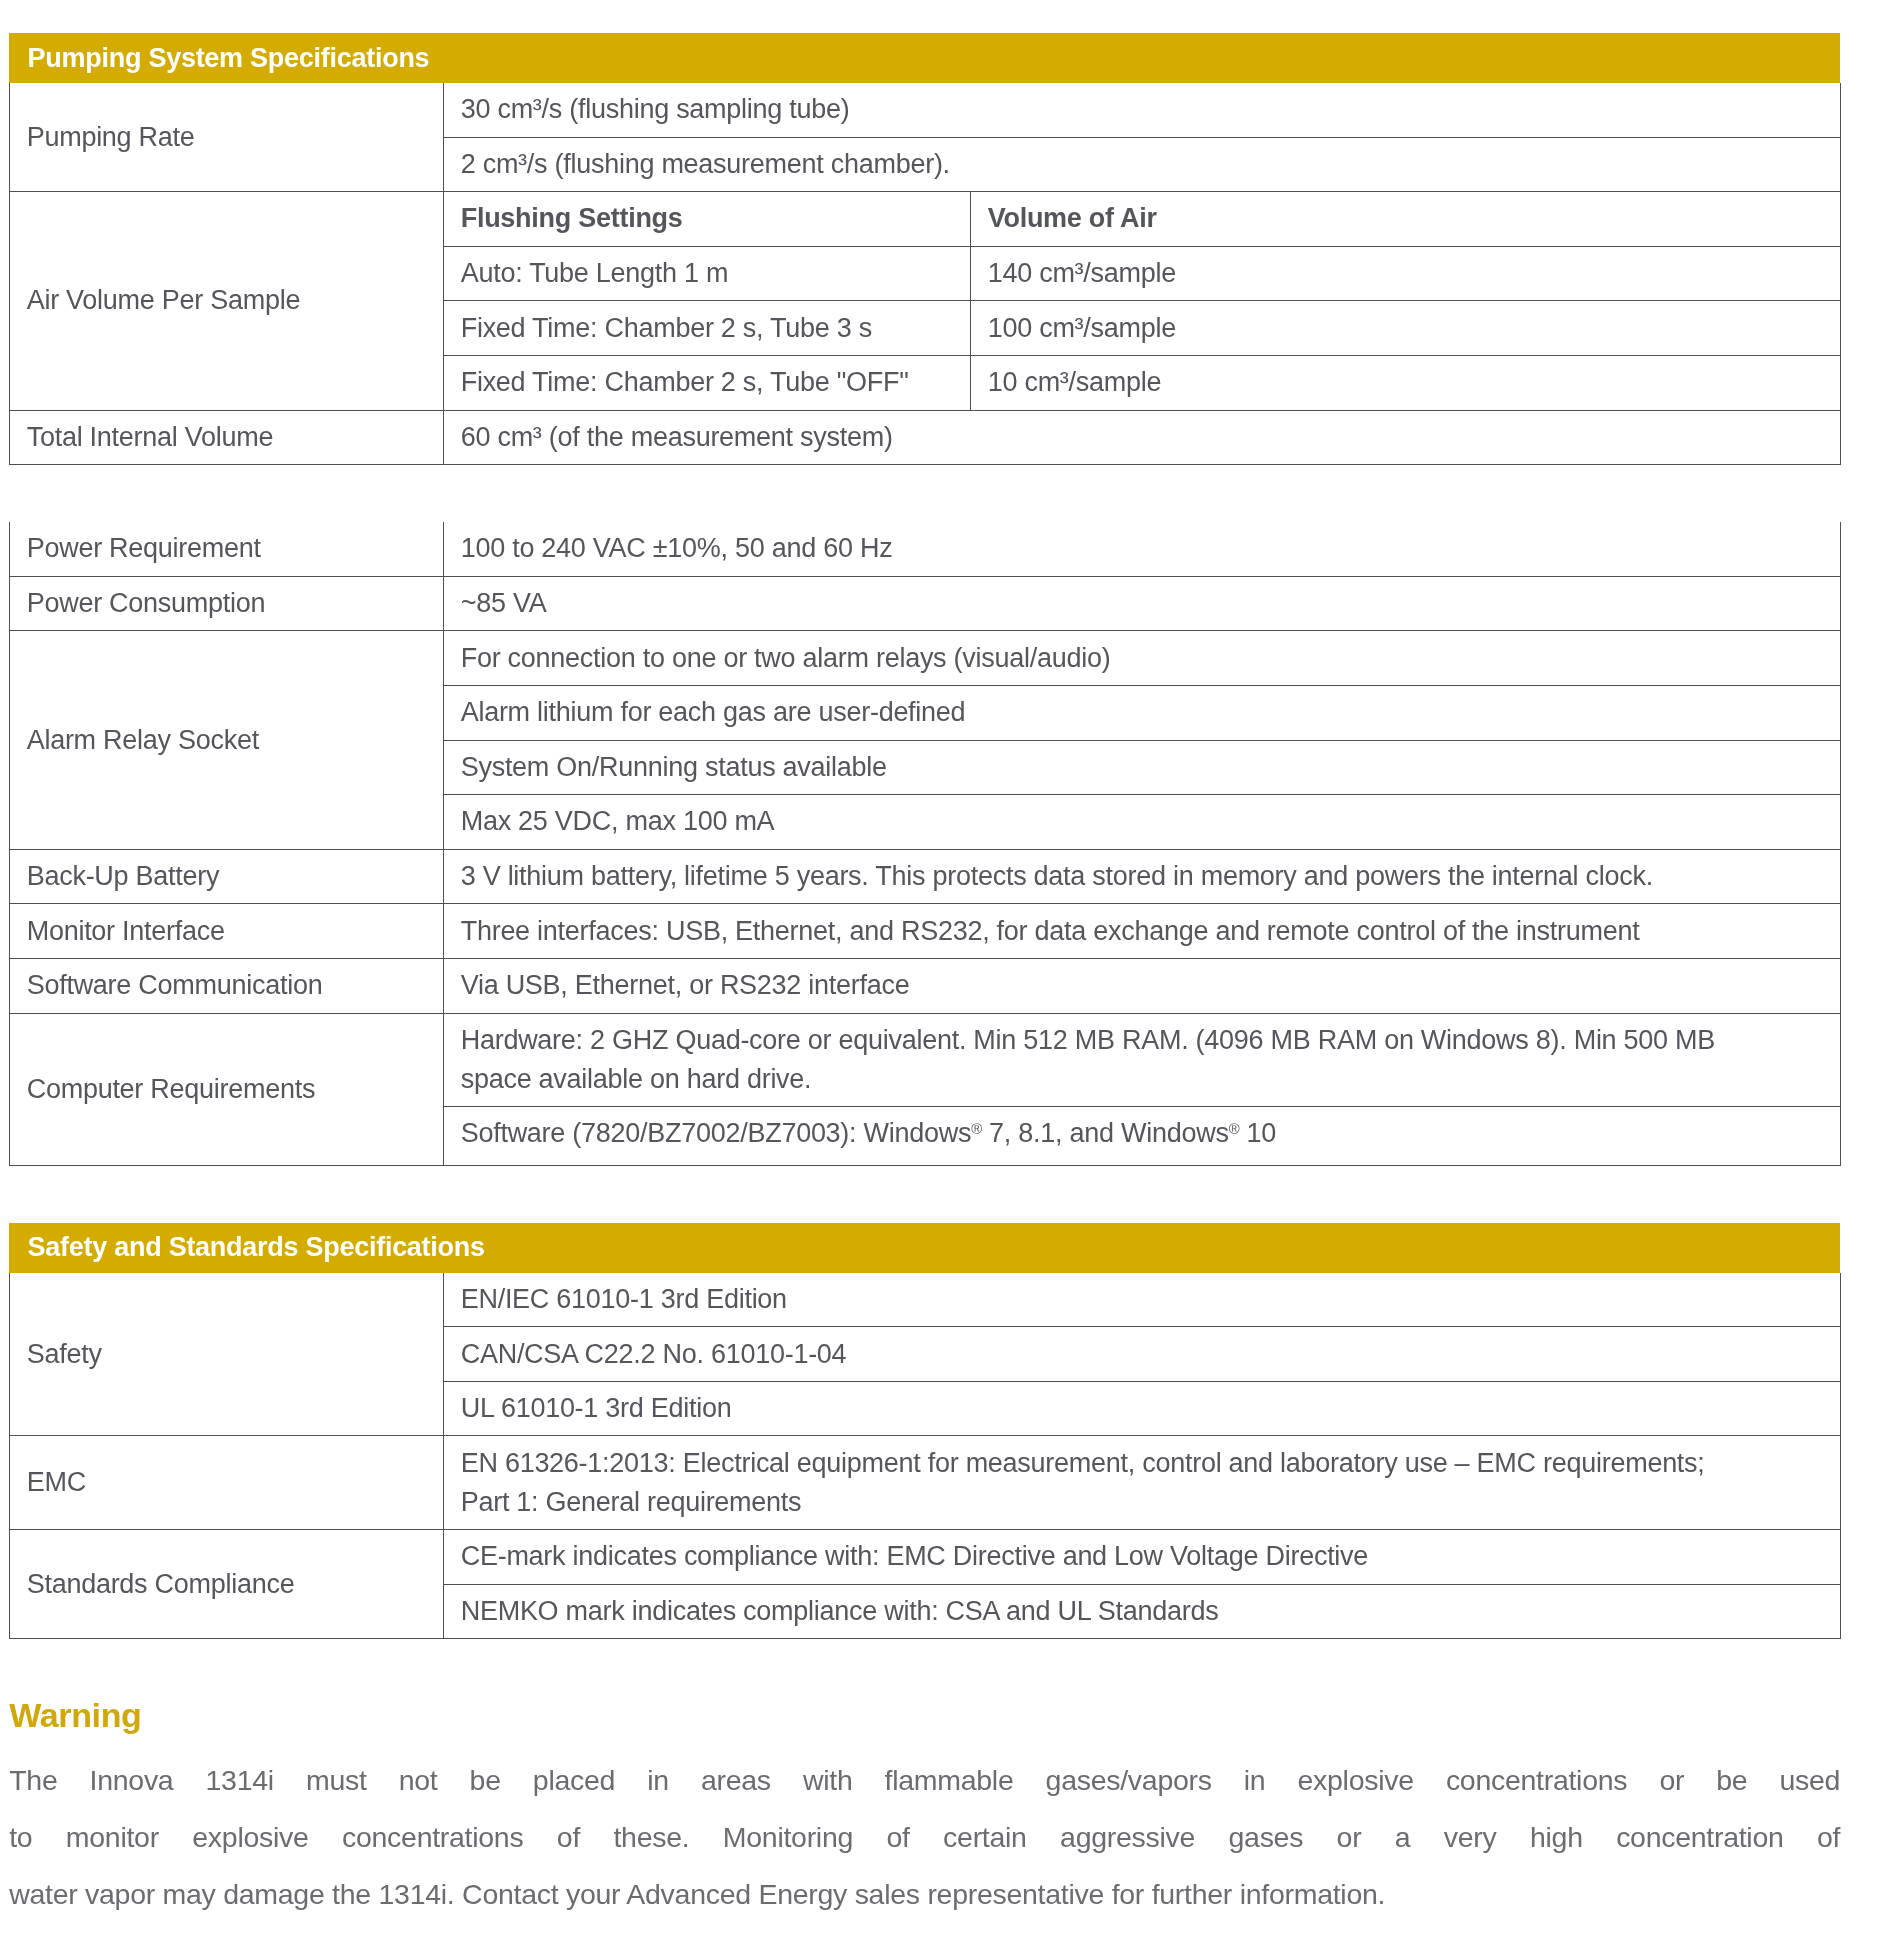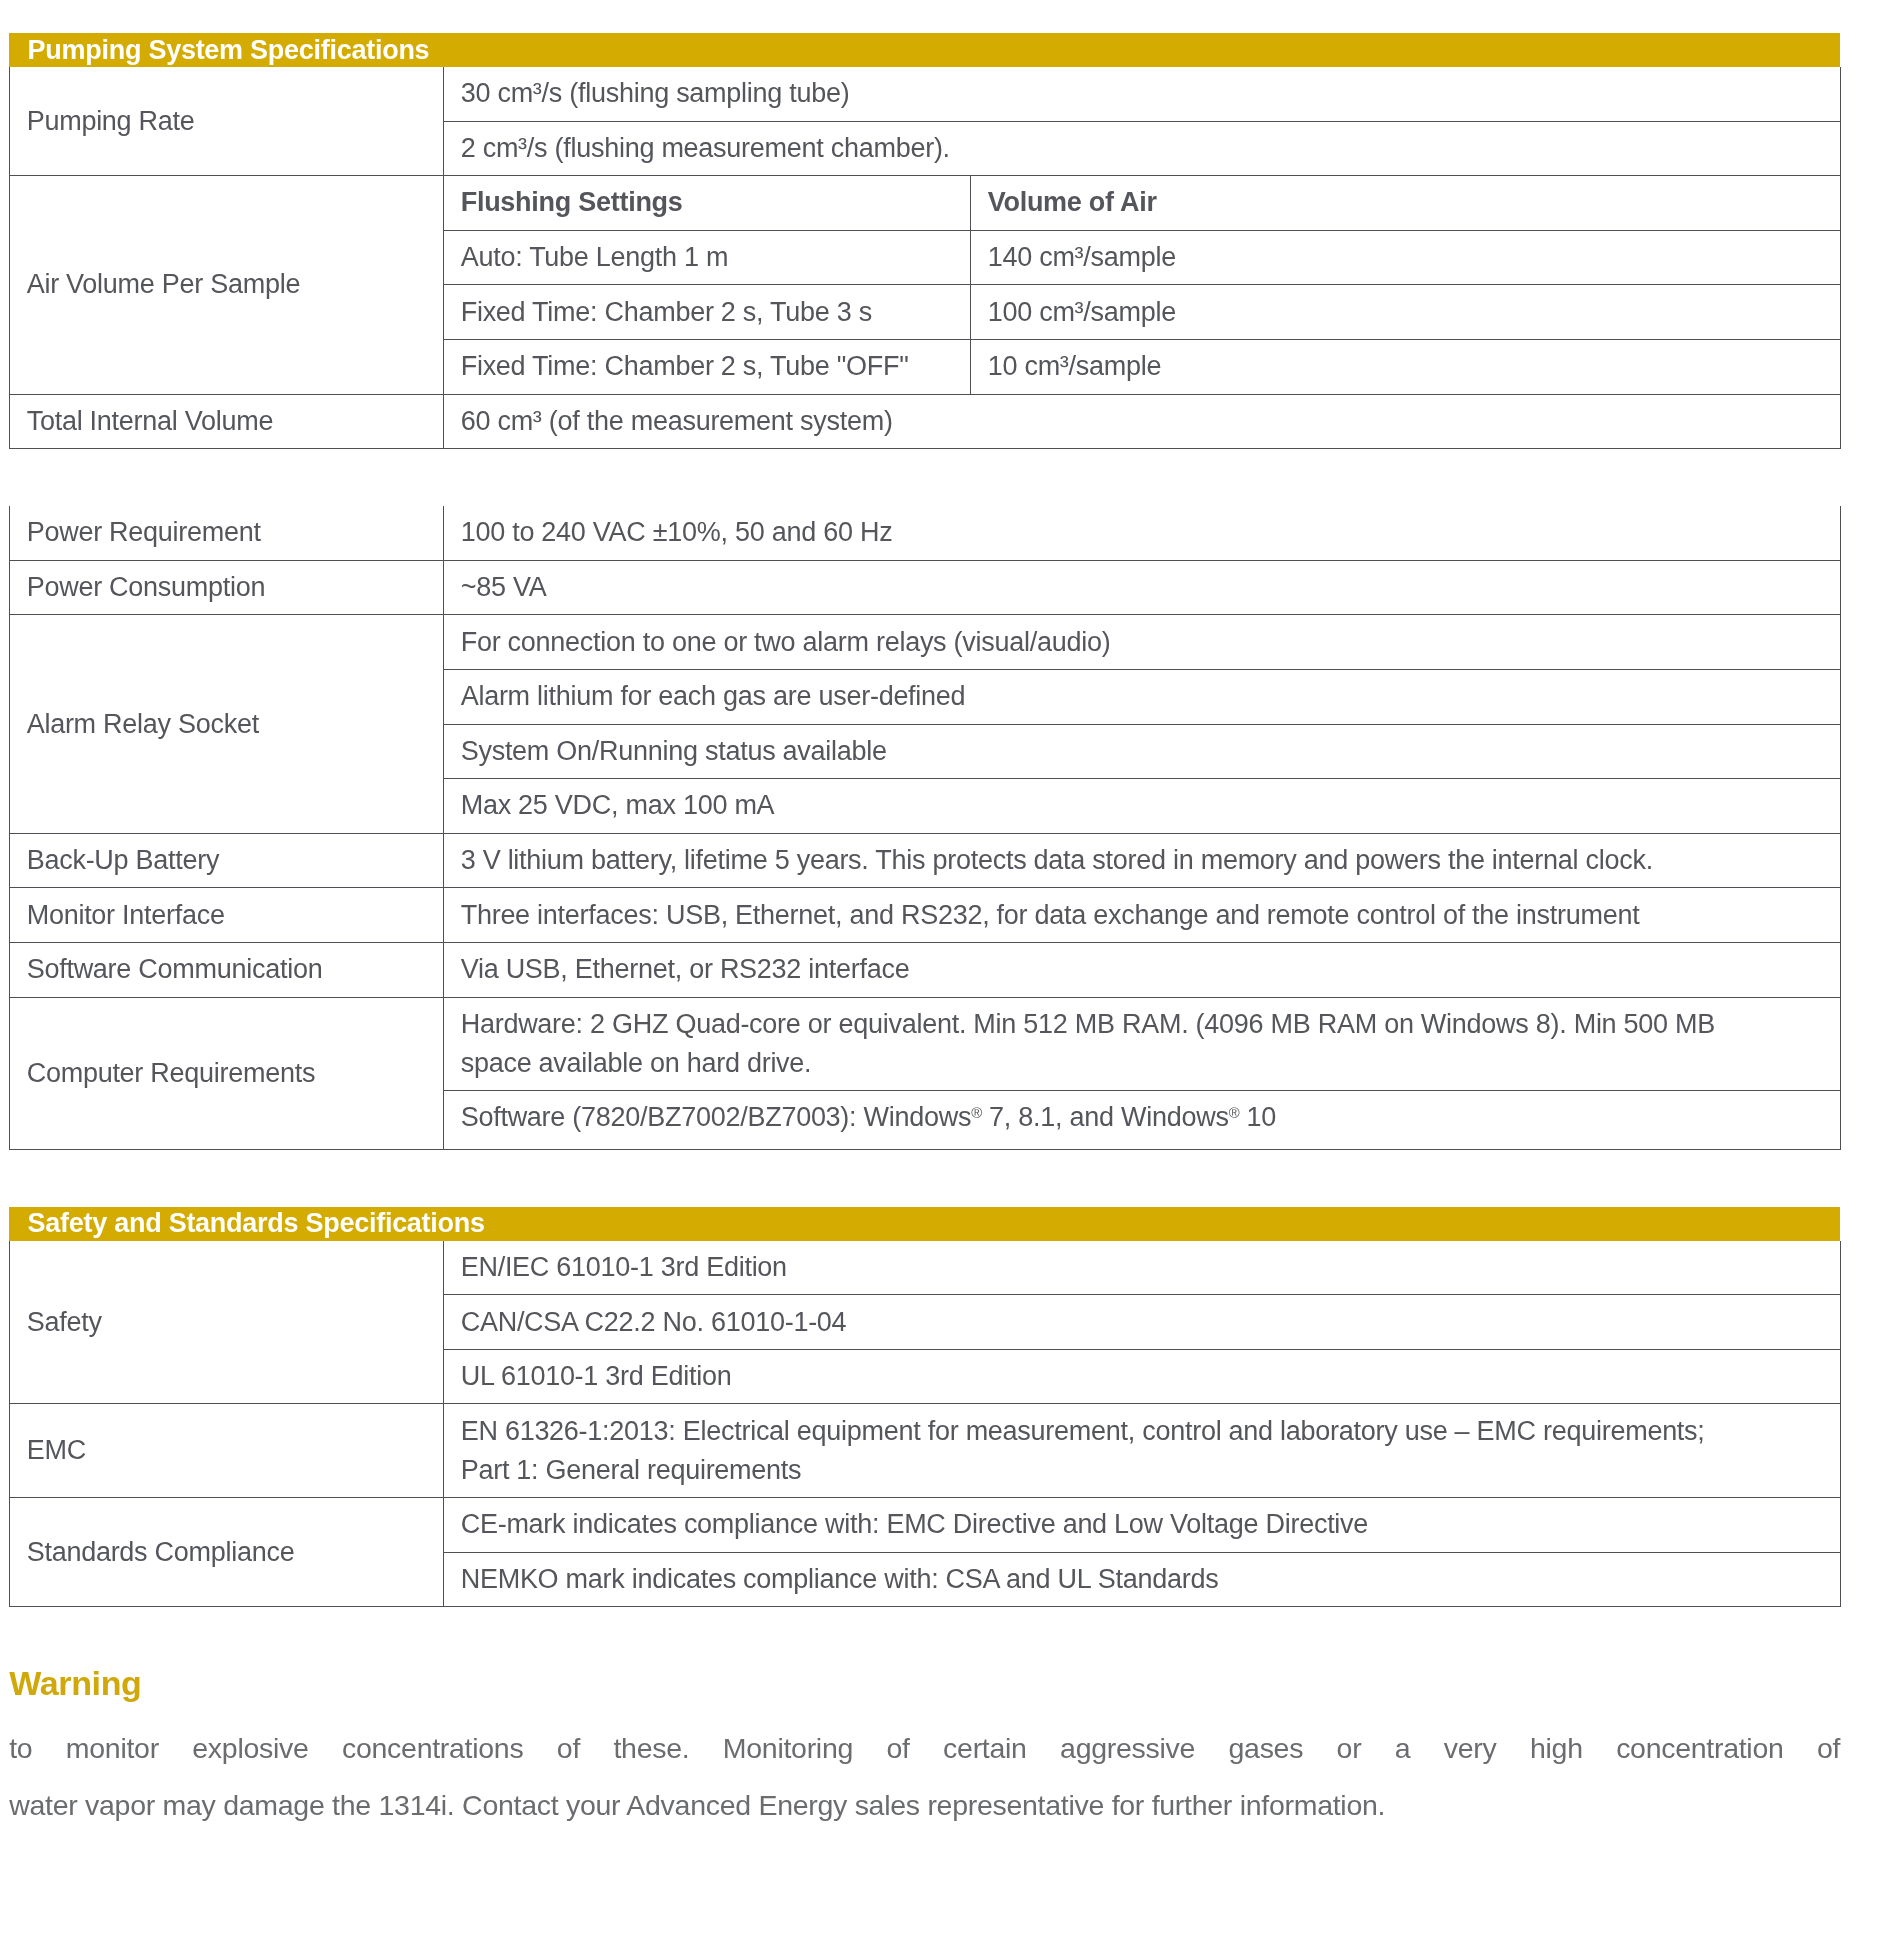--- a/index.html
+++ b/index.html
@@ -12,21 +12,21 @@
   .page {
     box-sizing: border-box;
     width: 1883px;
     min-height: 1955px;
     padding: 33px 42px 27.5px 9.2px;
   }
   .spec { margin-bottom: 57px; }
   .tbl-title {
     box-sizing: border-box;
     width: 1831px;
-    height: 34px;
+    height: 50px;
     background: var(--gold);
     color: #ffffff;
     font-size: 27px;
     font-weight: bold;
     letter-spacing: -0.01em;
     display: flex;
     align-items: center;
     padding-left: 18.4px;
   }
   table.spec-table {
@@ -220,19 +220,20 @@
       <tr>
         <td class="val alt">NEMKO mark indicates compliance with: CSA and UL Standards</td>
       </tr>
     </tbody>
       </table>
   </section>
 
   <section>
     <h2 class="warning-title">Warning</h2>
     <div class="warning-body">
+      <div class="warn-line">The Innova 1314i must not be placed in areas with flammable gases/vapors in explosive concentrations or be used</div>
       <div class="warn-line">to monitor explosive concentrations of these. Monitoring of certain aggressive gases or a very high concentration of</div>
       <div class="warn-line">water vapor may damage the 1314i. Contact your Advanced Energy sales representative for further information.</div>
     </div>
   </section>
 
 </div>
 
 
 </body></html>

